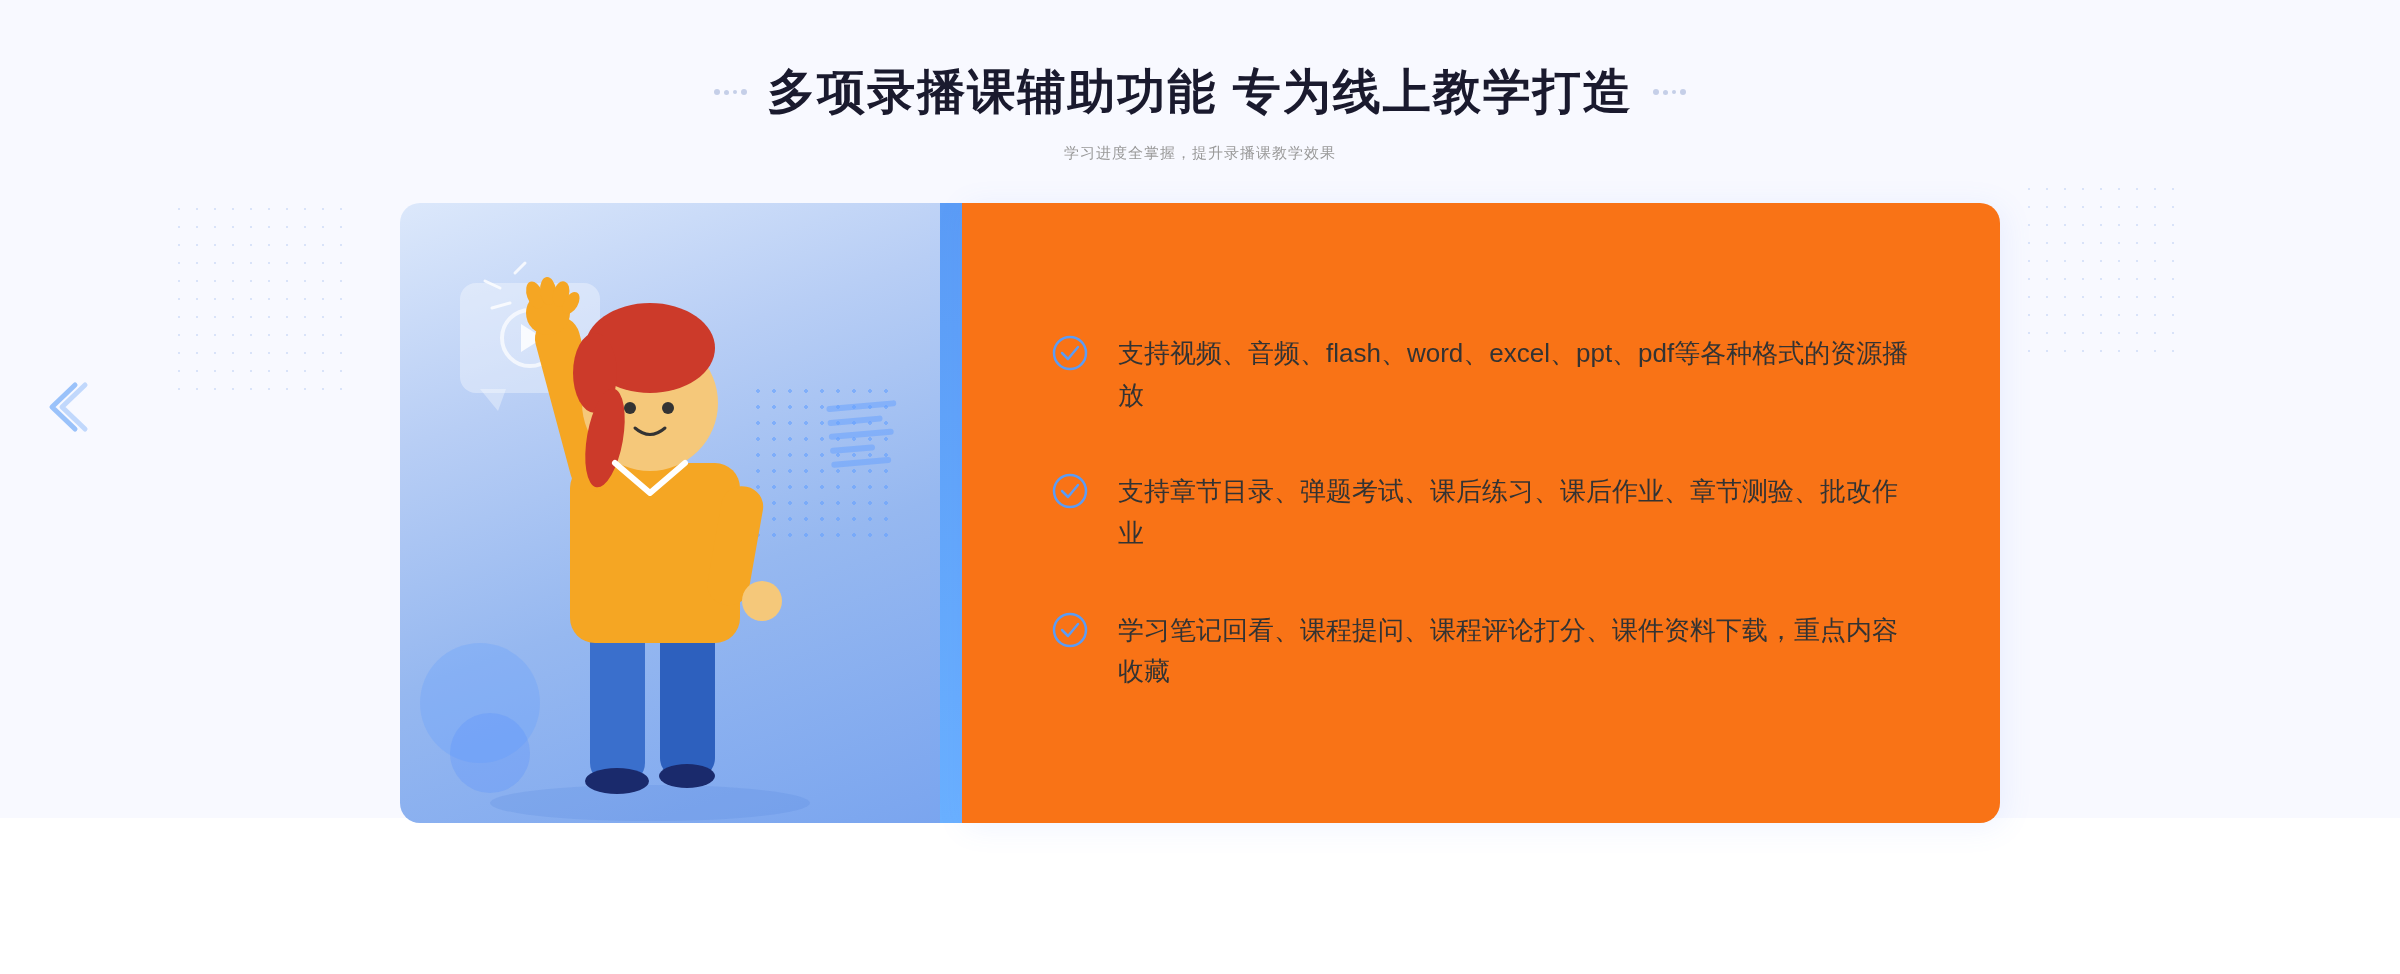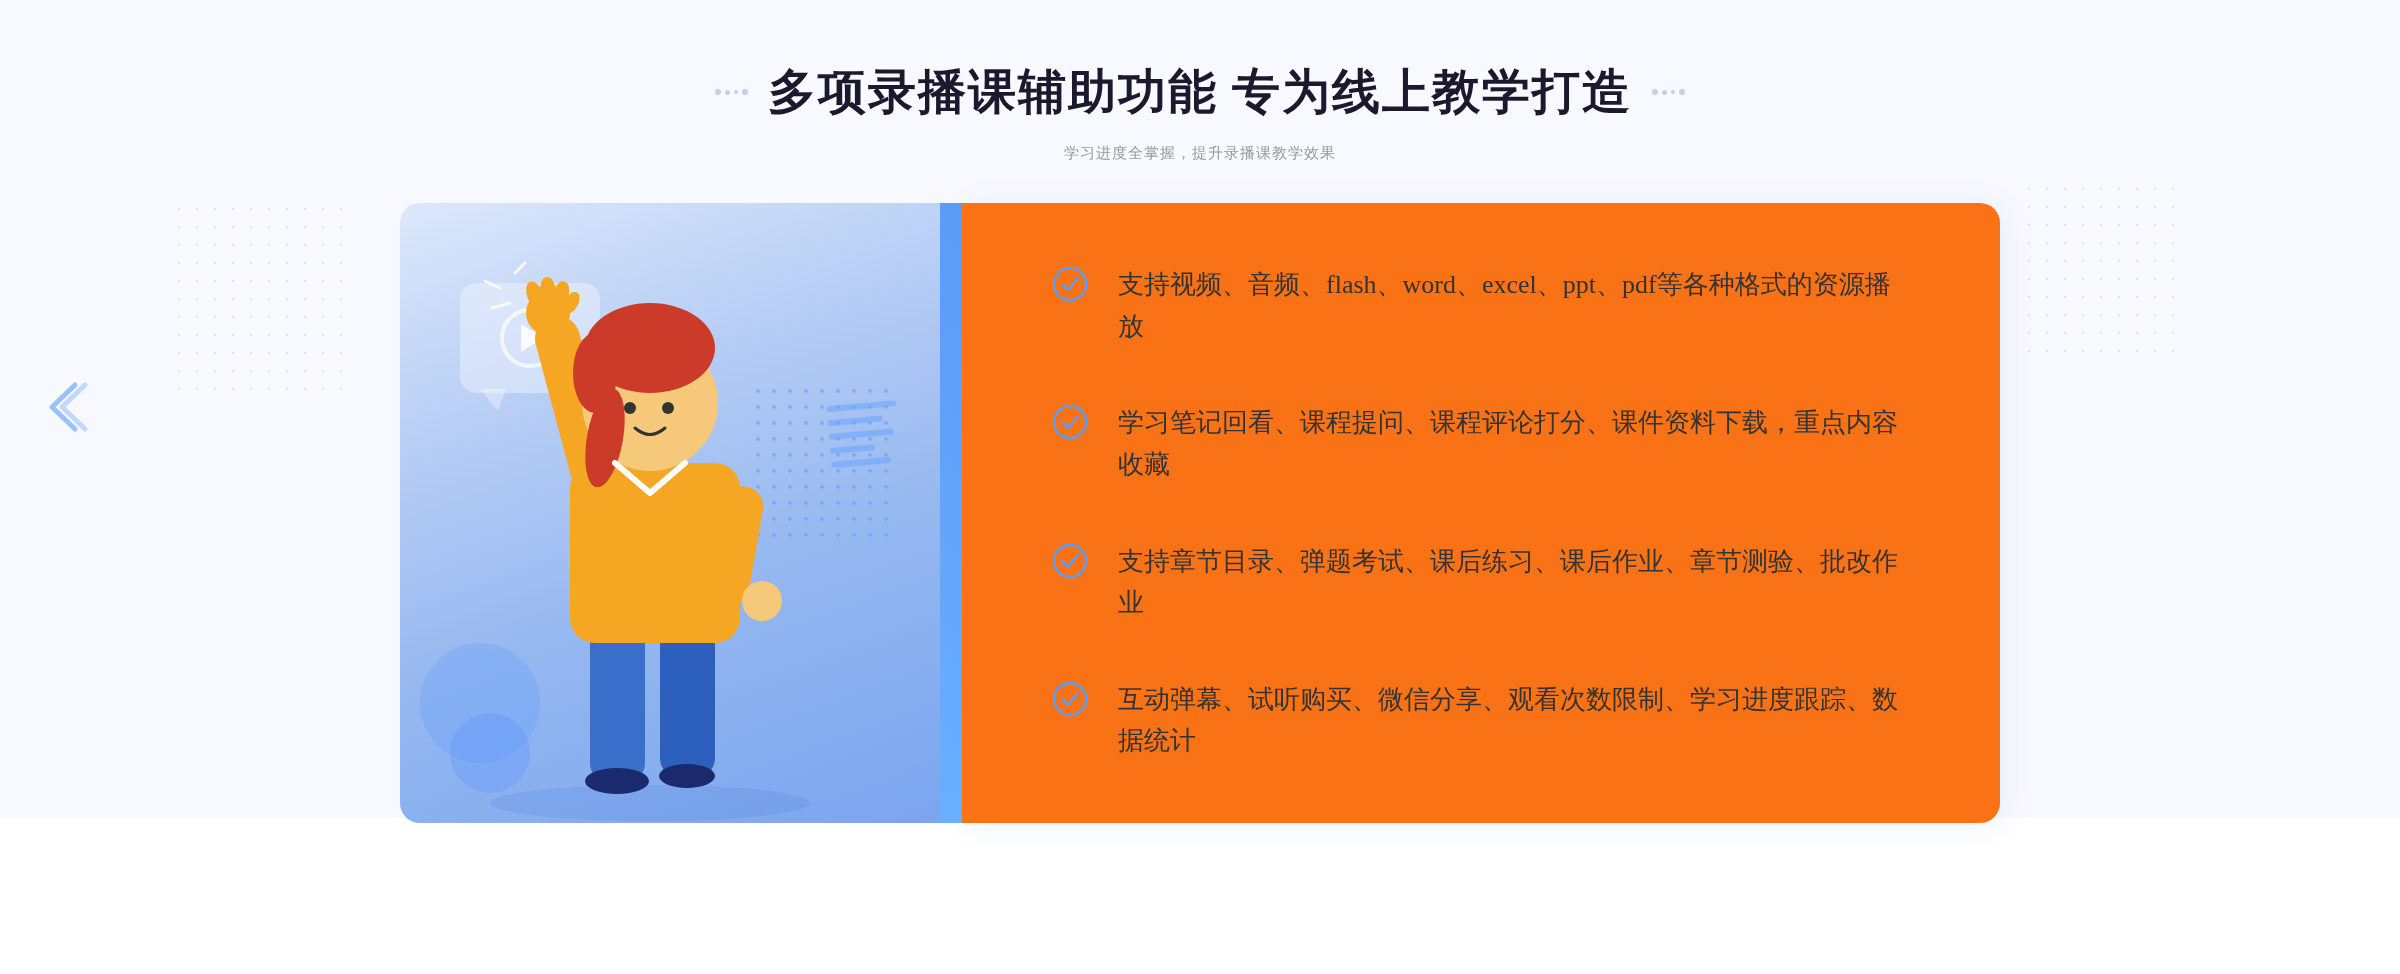--- a/index.html
+++ b/index.html
@@ -18,21 +18,20 @@
     }
 
     .page-wrapper {
       width: 2400px;
       height: 818px;
       background: #f8f9ff;
       position: relative;
       display: flex;
       flex-direction: column;
       align-items: center;
-      font-family: Liberation Serif, serif;
     }
 
     
     .dot-pattern {
       position: absolute;
       background-image: radial-gradient(circle, #c5d5f5 1.5px, transparent 1.5px);
       background-size: 18px 18px;
       opacity: 0.6;
     }
 
@@ -407,42 +406,33 @@
         <span class="feature-text">支持视频、音频、flash、word、excel、ppt、pdf等各种格式的资源播放</span>
       </div>
 
       <div class="feature-item">
         <div class="check-icon">
           <svg viewBox="0 0 36 36" fill="none" xmlns="http://www.w3.org/2000/svg">
             <circle cx="18" cy="18" r="16" stroke="#5b9cf6" stroke-width="2.5" fill="none"></circle>
             <path d="M 10 18 L 16 24 L 26 12" stroke="#5b9cf6" stroke-width="2.5" stroke-linecap="round" stroke-linejoin="round"></path>
           </svg>
         </div>
-        <span class="feature-text">学习笔记回看、课程提问、课程评论打分、课件资料下载，重点内容收藏</span>
+        <span class="feature-text">支持章节目录、弹题考试、课后练习、课后作业、章节测验、批改作业</span>
       </div>
 
       <div class="feature-item">
         <div class="check-icon">
           <svg viewBox="0 0 36 36" fill="none" xmlns="http://www.w3.org/2000/svg">
             <circle cx="18" cy="18" r="16" stroke="#5b9cf6" stroke-width="2.5" fill="none"></circle>
             <path d="M 10 18 L 16 24 L 26 12" stroke="#5b9cf6" stroke-width="2.5" stroke-linecap="round" stroke-linejoin="round"></path>
           </svg>
         </div>
-        <span class="feature-text">支持章节目录、弹题考试、课后练习、课后作业、章节测验、批改作业</span>
-      </div>
-
-      <div class="feature-item">
-        <div class="check-icon">
-          <svg viewBox="0 0 36 36" fill="none" xmlns="http://www.w3.org/2000/svg">
-            <circle cx="18" cy="18" r="16" stroke="#5b9cf6" stroke-width="2.5" fill="none"></circle>
-            <path d="M 10 18 L 16 24 L 26 12" stroke="#5b9cf6" stroke-width="2.5" stroke-linecap="round" stroke-linejoin="round"></path>
-          </svg>
-        </div>
-        <span class="feature-text">互动弹幕、试听购买、微信分享、观看次数限制、学习进度跟踪、数据统计</span>
-      </div>
+        <span class="feature-text">学习笔记回看、课程提问、课程评论打分、课件资料下载，重点内容收藏</span>
+      </div>
+
 
     </div>
   </div>
 
   <div class="page-chevron">
     <svg width="50" height="60" viewBox="0 0 50 60" fill="none">
       <path d="M 35 8 L 12 30 L 35 52" stroke="#5b9cf6" stroke-width="5" stroke-linecap="round" stroke-linejoin="round" fill="none" opacity="0.6"></path>
       <path d="M 45 8 L 22 30 L 45 52" stroke="#5b9cf6" stroke-width="5" stroke-linecap="round" stroke-linejoin="round" fill="none" opacity="0.35"></path>
     </svg>
   </div>

